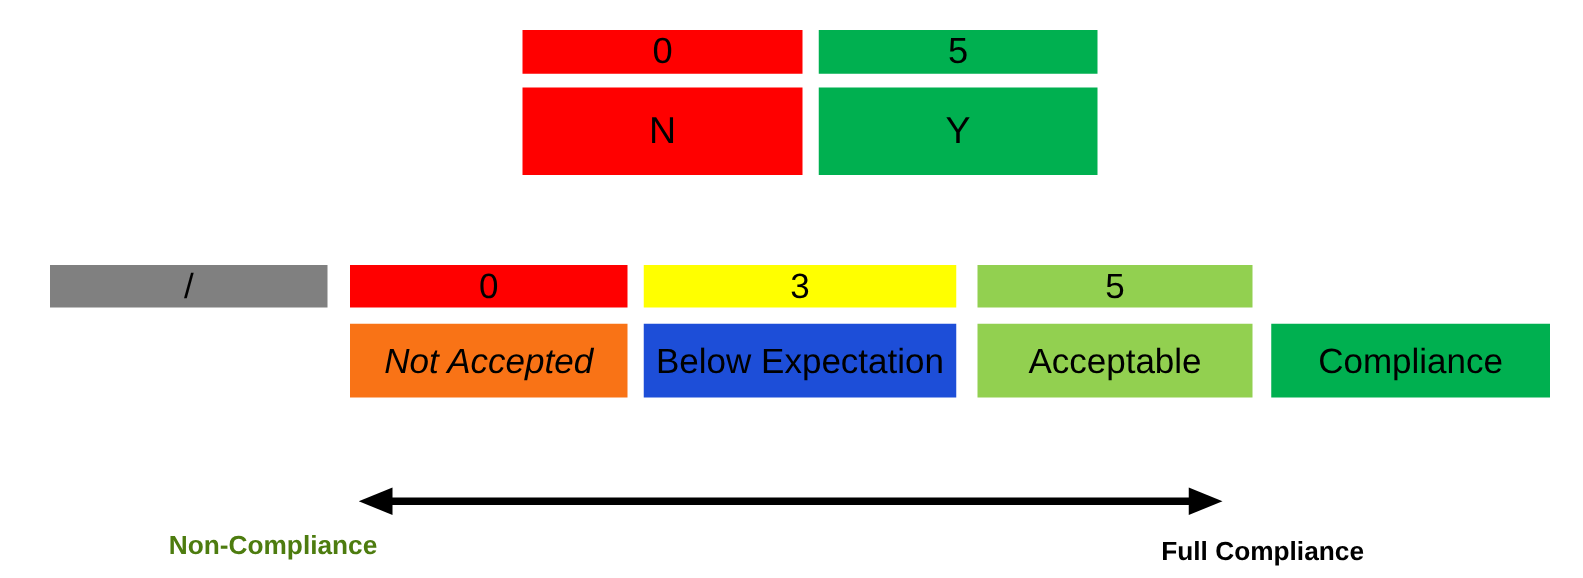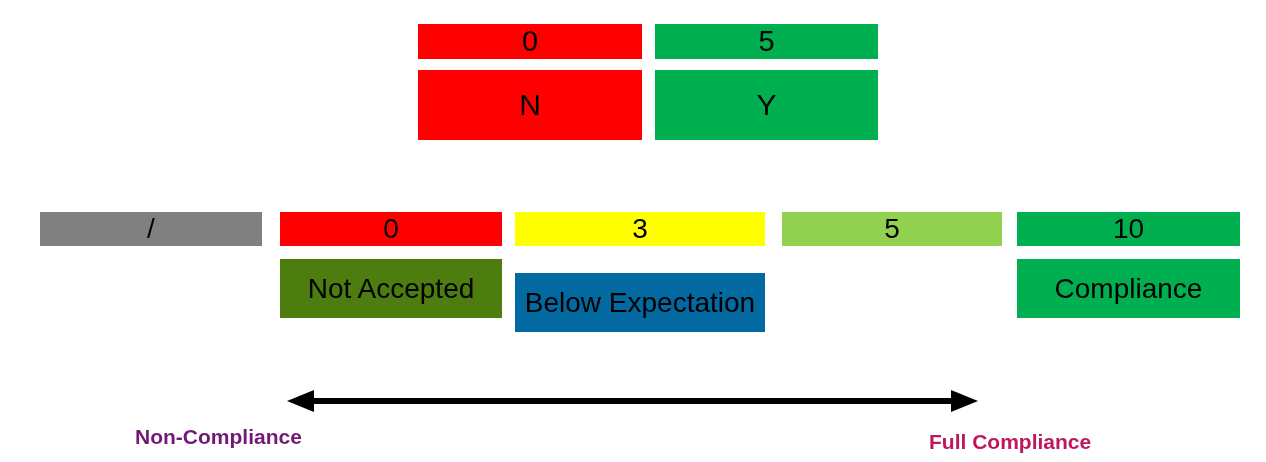--- a/index.html
+++ b/index.html
@@ -62,28 +62,28 @@
 
   <div class="box bin-value bin-col0" style="background-color: rgb(255, 0, 0);">0</div>
   <div class="box bin-value bin-col1" style="background-color: rgb(0, 176, 80);">5</div>
   <div class="box bin-letter bin-col0" style="background-color: rgb(255, 0, 0);">N</div>
   <div class="box bin-letter bin-col1" style="background-color: rgb(0, 176, 80);">Y</div>
 
   <div class="box rate-value rate-col0" style="background-color: rgb(128, 128, 128);">/</div>
   <div class="box rate-value rate-col1" style="background-color: rgb(255, 0, 0);">0</div>
   <div class="box rate-value rate-col2" style="background-color: rgb(255, 255, 0);">3</div>
   <div class="box rate-value rate-col3" style="background-color: rgb(146, 208, 80);">5</div>
-  <div class="box rate-value rate-col4" style="background-color: rgb(0, 176, 80);">10</div>
 
-  <div class="box rate-label rate-col1" style="background-color: #4d7c0f;">Not Accepted</div>
-  <div class="box rate-label rate-col2" style="background-color: #0369a1; margin-top: 14px;">Below Expectation</div>
+  <div class="box rate-label rate-col1" style="background-color: #f97316; font-style: italic;">Not Accepted</div>
+  <div class="box rate-label rate-col2" style="background-color: #1d4ed8;">Below Expectation</div>
+  <div class="box rate-label rate-col3" style="background-color: rgb(146, 208, 80);">Acceptable</div>
   <div class="box rate-label rate-col4" style="background-color: rgb(0, 176, 80);">Compliance</div>
 
   <svg class="axis-arrow-svg" viewBox="0 0 710 30" xmlns="http://www.w3.org/2000/svg">
     <line x1="28" y1="15" x2="677" y2="15" stroke-width="6" style="stroke: rgb(0, 0, 0);"></line>
     <polygon points="7,15 34,4 34,26" style="fill: rgb(0, 0, 0);"></polygon>
     <polygon points="698,15 671,4 671,26" style="fill: rgb(0, 0, 0);"></polygon>
   </svg>
 
-  <div class="axis-label axis-label-left" style="color: #701a75;">Non-Compliance</div>
-  <div class="axis-label axis-label-right" style="color: #be185d;">Full Compliance</div>
+  <div class="axis-label axis-label-left" style="color: #4d7c0f;">Non-Compliance</div>
+  <div class="axis-label axis-label-right" style="color: #000000;">Full Compliance</div>
 
 </div>
 
 </body></html>

